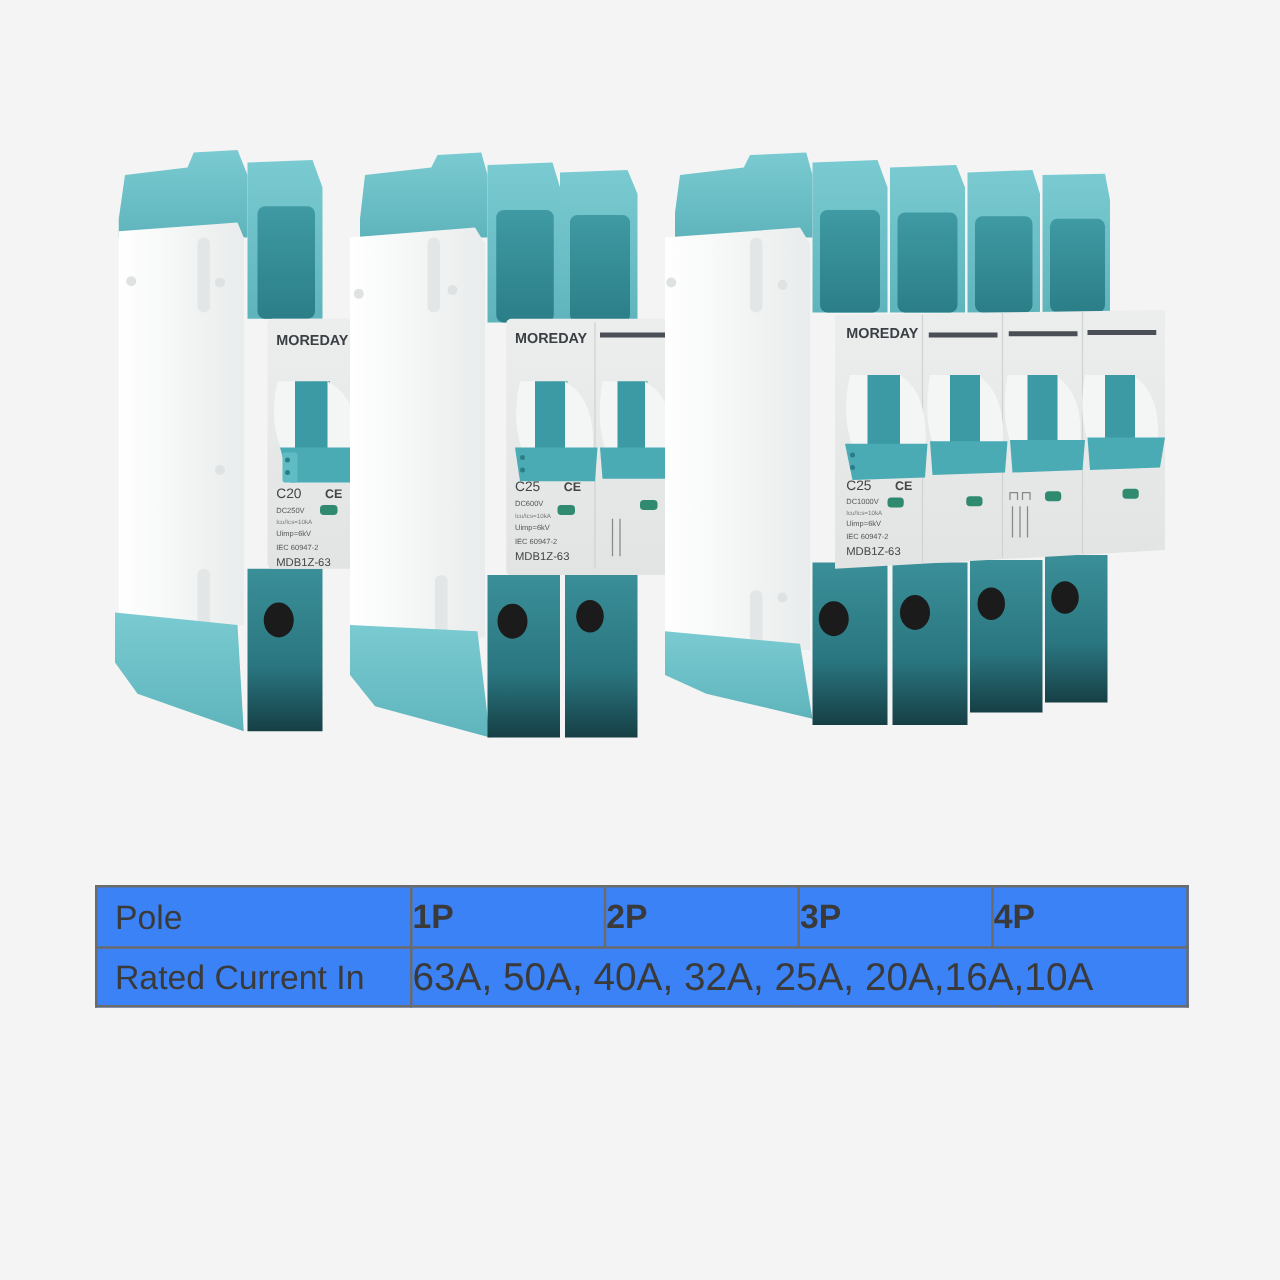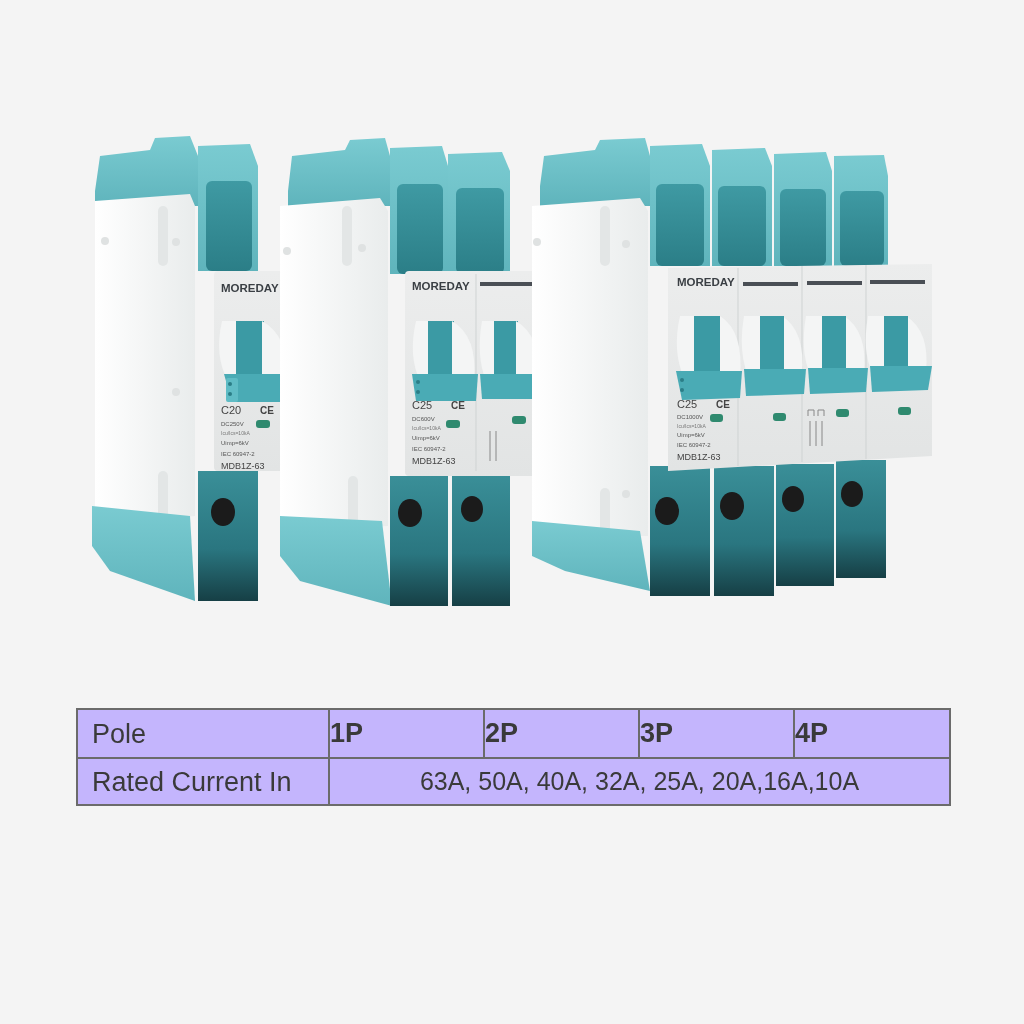--- a/index.html
+++ b/index.html
@@ -1,31 +1,31 @@
 <!DOCTYPE html>
 <html><head>
 <meta charset="utf-8">
 <style>
   html, body { margin:0; padding:0; }
   body {
     width:1024px; height:1024px; background:#f4f4f4; position:relative; overflow:hidden;
     font-family:"Liberation Sans", sans-serif;
   }
-  .product-area { position:absolute; left:0; top:16px; width:1024px; height:640px; }
+  .product-area { position:absolute; left:0; top:0; width:1024px; height:640px; }
   svg text { font-family:"Liberation Sans", sans-serif; }
   .spec-table {
     position:absolute; left:76px; top:708px; width:873px;
-    border-collapse:collapse; background:#c4b5fd; table-layout:fixed;
+    border-collapse:collapse; background:#3b82f6; table-layout:fixed;
   }
   .spec-table td {
     border:2px solid #6b6b6b; color:#3a3a3a; padding:0; vertical-align:middle;
   }
   .spec-table td.label { font-size:27px; padding-left:14px; line-height:32px; }
   .spec-table td.val { font-size:27px; font-weight:bold; text-align:left; }
-  .spec-table td.span { font-size:25px; text-align:center; }
+  .spec-table td.span { font-size:31px; text-align:left; }
   .r1 td { height:47px; }
   .r2 td { height:85px; }
   .r3 td { height:45px; }
 </style>
 </head>
 <body>
 
 <div class="product-area">
   <svg width="1024" height="640" viewBox="0 0 1024 640" xmlns="http://www.w3.org/2000/svg">
     <defs>

